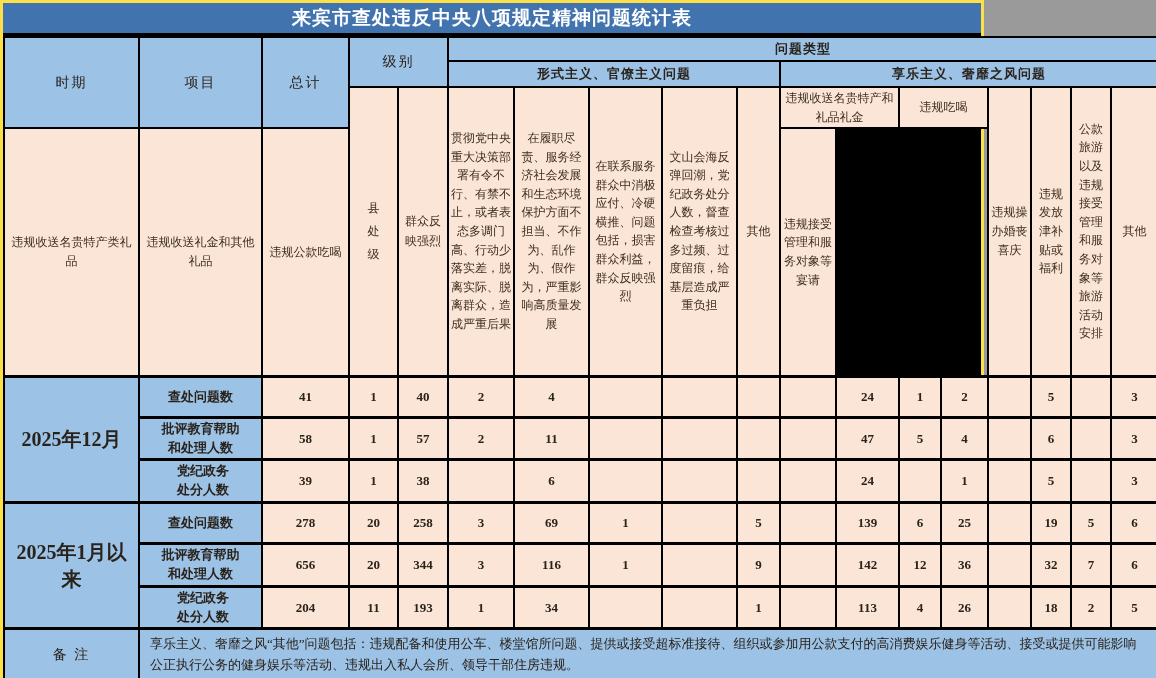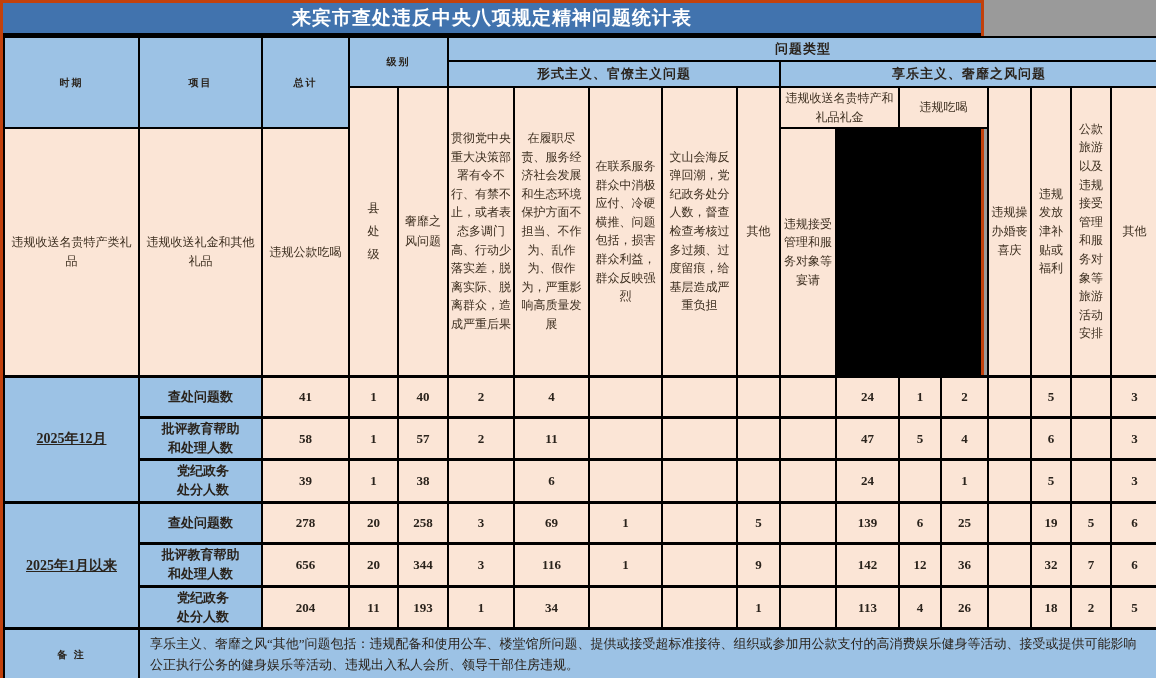--- a/index.html
+++ b/index.html
@@ -1,20 +1,20 @@
 <!DOCTYPE html>
 <html style="--title-bar: #4173ae; --title-text: #ffffff; --header-blue: #9cc2e5; --cell-peach: #fbe5d6; --border: #000000; --body-text: #2a231c;"><head>
 <meta charset="utf-8">
 <style>
   * { box-sizing: border-box; }
   html,body { margin:0; padding:0; background:#9a9a9a; }
   .frame {
     width:984px; height:678px;
     background:#000;
-    border:3px solid #c2410c;
+    border:3px solid #fde047;
     font-family:"Liberation Serif", "DejaVu Serif", serif;
   }
   .title-bar {
     height:33px;
     background:var(--title-bar, #4173ae);
     color:var(--title-text, #ffffff);
     display:flex; align-items:center; justify-content:center;
     font-family:"Liberation Sans","DejaVu Sans",sans-serif;
     font-weight:bold; font-size:19px; letter-spacing:1px;
     border-bottom:3px solid #000;
@@ -26,36 +26,36 @@
   }
   th, td {
     border:2px solid #000;
     padding:1px 2px;
     text-align:center; vertical-align:middle;
     font-weight:normal;
     overflow:hidden;
   }
   .hb { background:var(--header-blue, #9cc2e5); }
   .hp { background:var(--cell-peach, #fbe5d6); }
-  .big  { font-size:10px; font-weight:bold; letter-spacing:2px; }
+  .big  { font-size:14px; font-weight:normal; letter-spacing:2px; }
   .med  { font-size:13px; font-weight:bold; letter-spacing:1px; }
   .long { font-size:12px; line-height:1.55; color:#3d2f20; }
   .num  { font-size:13px; font-weight:bold; }
   .w1 { display:inline-block; width:1.25em; line-height:1.9; }
   .w3 { display:inline-block; width:3.4em;  line-height:1.7; }
   .w6 { display:inline-block; max-width:6.4em; line-height:1.45; }
   .w4 { display:inline-block; max-width:4.4em; line-height:1.45;text-align:right; }
   tr.rA { height:24px; } tr.rB { height:26px; } tr.rC { height:37px; }
   tr.rD { height:248px; }
   tr.rData { height:41px; }
   tr.rData td { border-top-width:3px; border-bottom-width:3px; }
   tr.rK { height:49px; }
   tr.rK td { border-top-width:3px; }
   td.remark-text { text-align:left; font-size:13px; line-height:1.6; padding:4px 10px; }
-  td.period-cell { font-size:14px; font-weight:bold;text-decoration:underline; }
+  td.period-cell { font-size:20px; font-weight:bold; }
   td.item-cell { font-size:13px; font-weight:bold;margin-left:8px; }
 </style>
 </head>
 <body>
 
 <div class="frame">
   <div class="title-bar">来宾市查处违反中央八项规定精神问题统计表</div>
 
   <table class="stats">
     <colgroup>
@@ -88,21 +88,21 @@
       <th class="hb med" colspan="13">问题类型</th>
     </tr>
 
     <tr class="rB">
       <th class="hb med" colspan="5">形式主义、官僚主义问题</th>
       <th class="hb med" colspan="8">享乐主义、奢靡之风问题</th>
     </tr>
 
     <tr class="rC">
       <th class="hp long" rowspan="2"><span class="w1">县处级</span></th>
-      <th class="hp long" rowspan="2"><span class="w3">奢靡之风问题</span></th>
+      <th class="hp long" rowspan="2"><span class="w3">群众反映强烈</span></th>
       <th class="hp long" rowspan="2">贯彻党中央重大决策部署有令不行、有禁不止，或者表态多调门高、行动少落实差，脱离实际、脱离群众，造成严重后果</th>
       <th class="hp long" rowspan="2">在履职尽责、服务经济社会发展和生态环境保护方面不担当、不作为、乱作为、假作为，严重影响高质量发展</th>
       <th class="hp long" rowspan="2">在联系服务群众中消极应付、冷硬横推、问题包括，损害群众利益，群众反映强烈</th>
       <th class="hp long" rowspan="2">文山会海反弹回潮，党纪政务处分人数，督查检查考核过多过频、过度留痕，给基层造成严重负担</th>
       <th class="hp long" rowspan="2">其他</th>
       <th class="hp long" colspan="2">违规收送名贵特产和礼品礼金</th>
       <th class="hp long" colspan="2">违规吃喝</th>
       <th class="hp long" rowspan="2">违规操办婚丧喜庆</th>
       <th class="hp long" rowspan="2">违规发放津补贴或福利</th>
       <th class="hp long" rowspan="2">公款旅游以及违规接受管理和服务对象等旅游活动安排</th>

